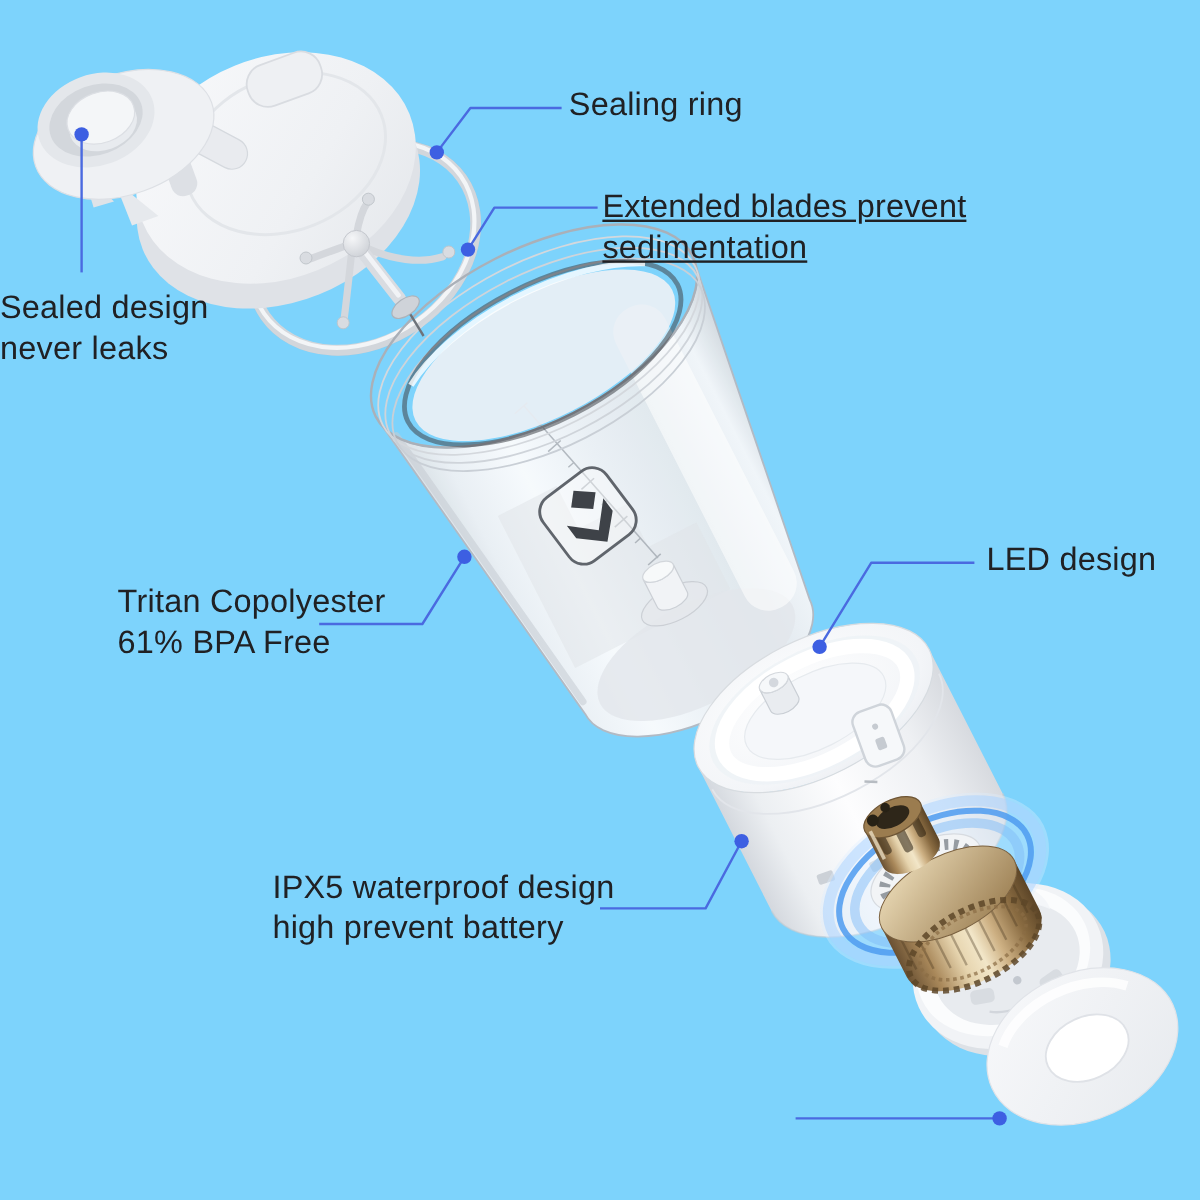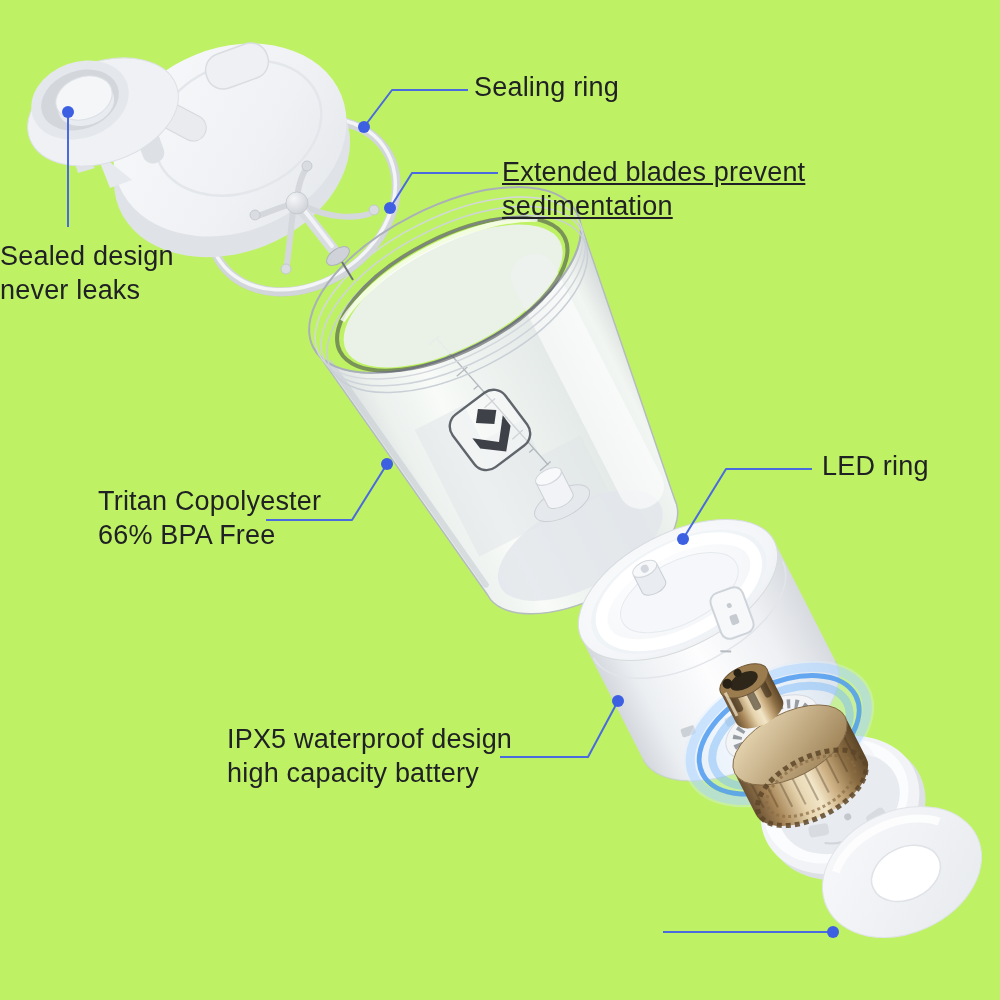--- a/index.html
+++ b/index.html
@@ -1,16 +1,16 @@
 <!DOCTYPE html>
 <html><head>
 <meta charset="utf-8">
 <style>
   html,body{margin:0;padding:0;background:#fff;}
-  .stage{position:relative;width:1000px;height:1000px;background:#bef264;overflow:hidden;
+  .stage{position:relative;width:1000px;height:1000px;background:#7dd3fc;overflow:hidden;
          font-family:"Liberation Sans",sans-serif;}
   .stage svg{position:absolute;left:0;top:0;}
   .label{position:absolute;font-size:27px;line-height:34px;color:#202124;
          letter-spacing:.2px;white-space:pre-line;}
   .lb-sealing{left:474px;top:70px;}
   .lb-blades{left:502px;top:155px;text-decoration:underline;}
   .lb-sealed{left:0;top:239px;}
   .lb-tritan{left:98px;top:484px;}
   .lb-led{left:822px;top:449px;}
   .lb-ipx5{left:227px;top:722px;}
@@ -247,18 +247,18 @@
     <circle cx="833" cy="932" r="6"></circle>
   </g>
 </svg>
 
   <div class="label lb-sealing">Sealing ring</div>
   <div class="label lb-blades">Extended blades prevent
 sedimentation</div>
   <div class="label lb-sealed">Sealed design
 never leaks</div>
   <div class="label lb-tritan">Tritan Copolyester
-66% BPA Free</div>
-  <div class="label lb-led">LED ring</div>
+61% BPA Free</div>
+  <div class="label lb-led">LED design</div>
   <div class="label lb-ipx5">IPX5 waterproof design
-high capacity battery</div>
+high prevent battery</div>
 
 </div>
 
 </body></html>

